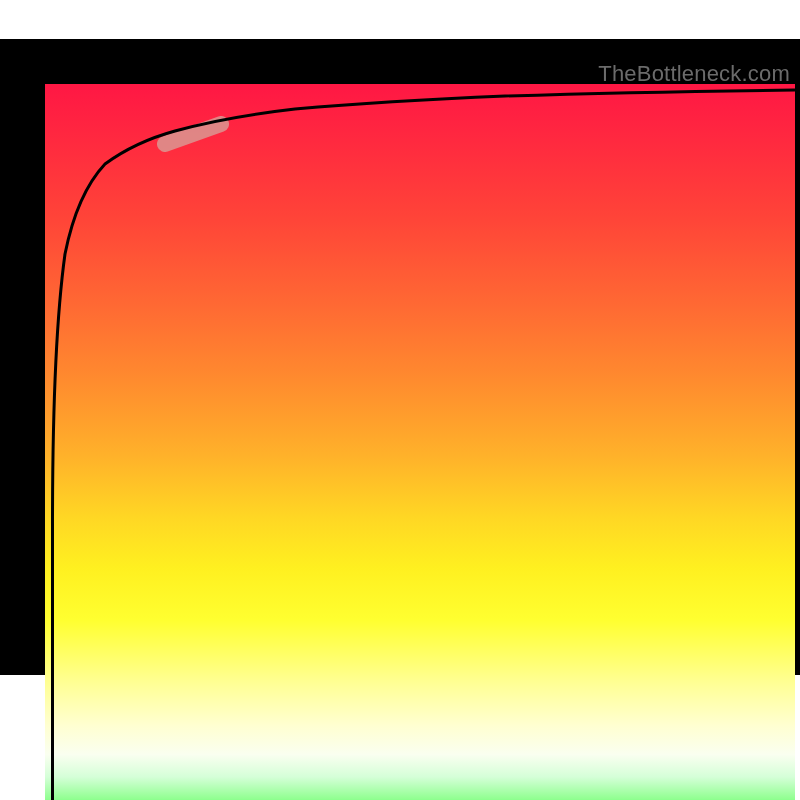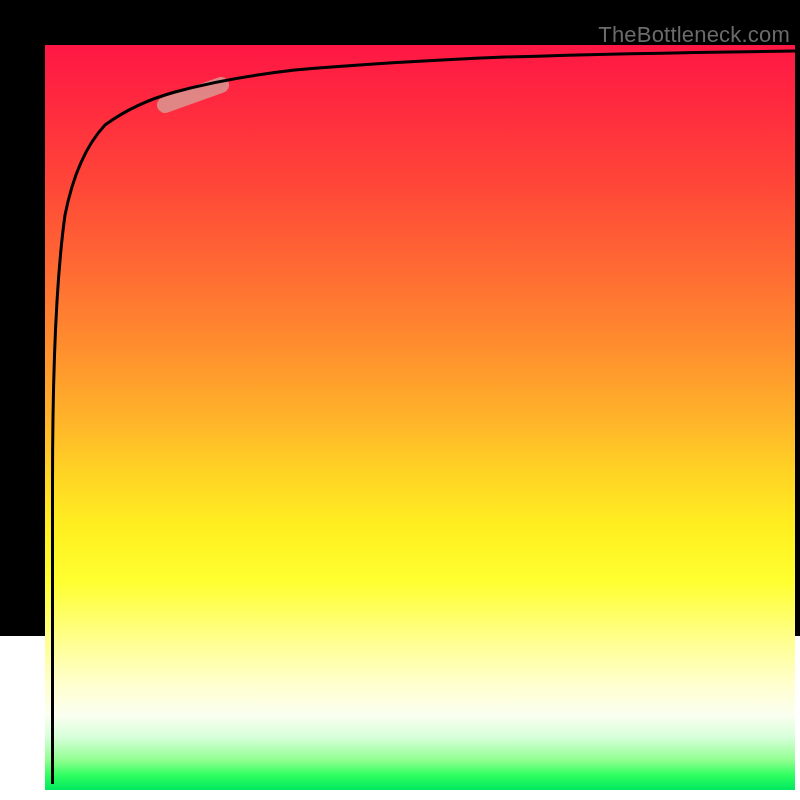--- a/index.html
+++ b/index.html
@@ -2,20 +2,21 @@
 <html><head>
 <meta charset="utf-8">
 <style>
   * { margin: 0; padding: 0; box-sizing: border-box; }
   html, body { width: 800px; height: 800px; background: #fff; }
   .wrap {
     width: 800px;
     height: 636px;
     position: relative;
     background: #000;
+    margin-top: 39px;
   }
   .gradient-area {
     position: absolute;
     left: 45px;
     top: 45px;
     width: 750px;
     height: 745px;
     background: linear-gradient(
       to bottom,
       #ff1744 0%,

